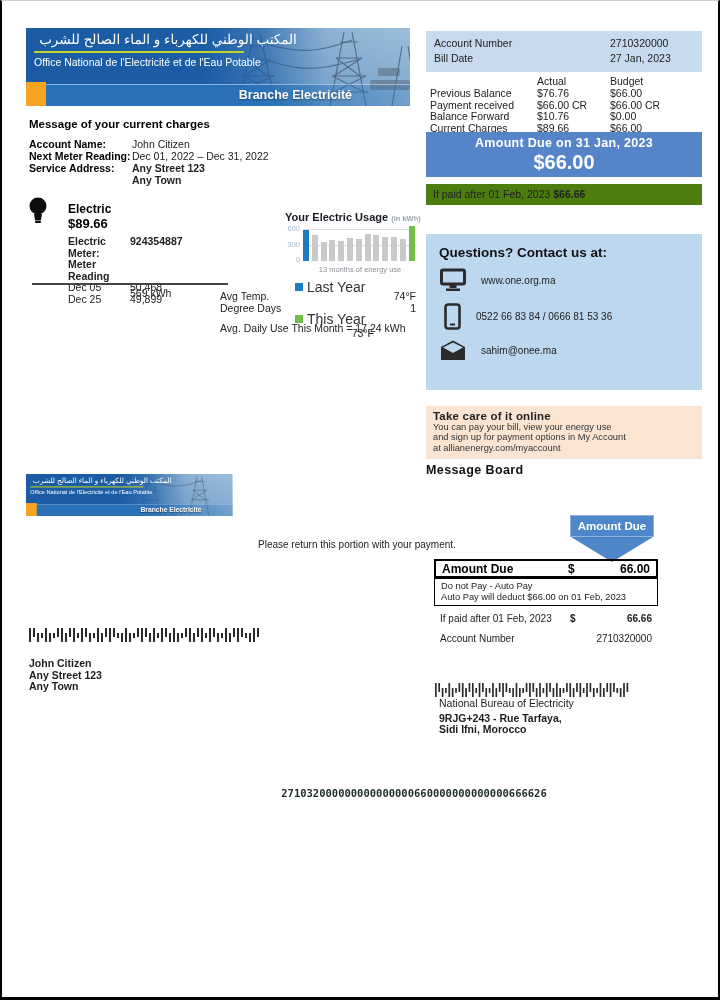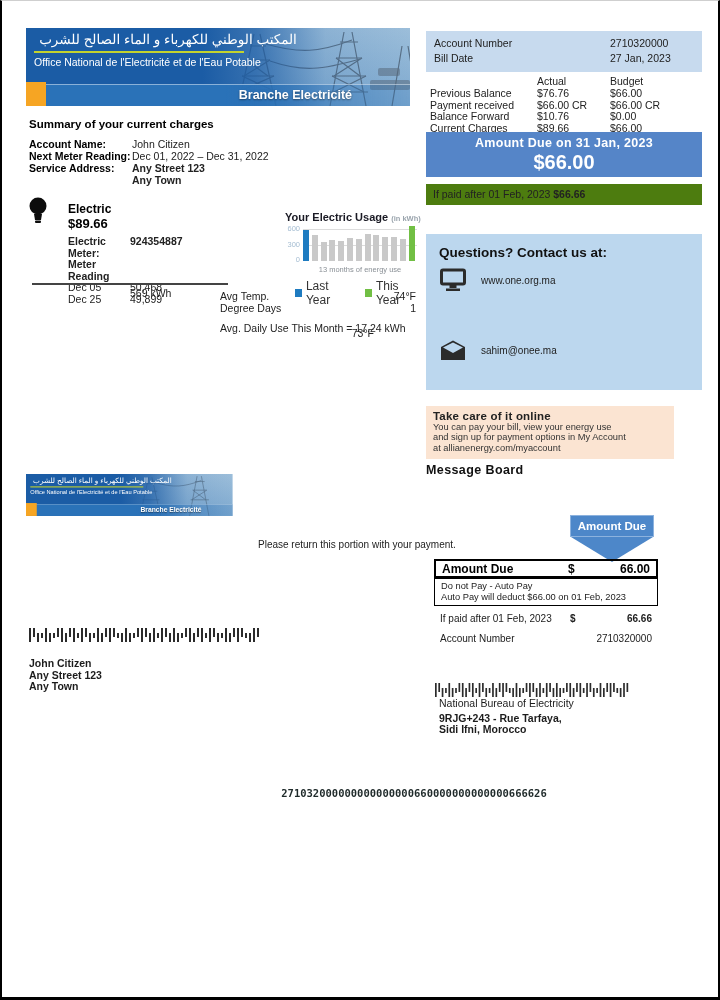--- a/index.html
+++ b/index.html
@@ -40,42 +40,42 @@
   
   .chart{left:283px;top:210px;width:134px;}
   .chart-title{font-size:11px;font-weight:bold;color:#1a1a24;white-space:nowrap;}
   .chart-title .sub{font-size:7.5px;color:#9aa4ad;font-weight:bold;}
   .chart-plot{position:relative;margin-left:18px;margin-top:3px;width:114px;height:35px;}
   .grid{position:absolute;left:0;right:0;height:1px;background:#dcdcdc;}
   .ytick{position:absolute;left:-18px;width:15px;text-align:right;font-size:7.5px;color:#a5bdd2;}
   .bars{position:absolute;left:0;bottom:0;display:flex;align-items:flex-end;gap:2.8px;height:35px;}
   .bar{width:6px;}
   .chart-caption{margin-left:18px;width:114px;text-align:center;font-size:7.5px;color:#8a9096;margin-top:4px;}
-  .chart-legend{margin-left:10px;margin-top:5px;display:flex;gap:16px;justify-content:center;font-size:12px;color:#333;}
+  .chart-legend{margin-left:10px;margin-top:5px;display:flex;gap:16px;justify-content:center;font-size:14px;color:#333;flex-direction:column;}
   .chart-legend .li{display:flex;align-items:center;gap:4px;}
   .swatch{width:8px;height:8px;display:inline-block;}
 
   .stats-lbl{font-size:10.5px;}
   .stats-val{font-size:10.5px;text-align:right;}
 
   
   .acct-box{left:424px;top:30px;width:276px;height:41px;background:#c7daee;box-sizing:border-box;padding:6px 8px;
             display:grid;grid-template-columns:176px auto;font-size:10.5px;line-height:13px;}
   .bal-table{left:424px;top:75px;width:276px;display:grid;grid-template-columns:107px 73px auto;
              padding-left:4px;font-size:10.5px;line-height:11.8px;}
   .amount-box{left:424px;top:131px;width:276px;height:45px;background:#5585c8;text-align:center;color:#fff;}
   .amount-box .t{font-size:12.5px;font-weight:bold;margin-top:4px;letter-spacing:.3px;}
   .amount-box .a{font-size:20px;font-weight:bold;margin-top:1px;}
   .late-strip{left:424px;top:183px;width:276px;height:21px;background:#4d7c0f;box-sizing:border-box;
               padding-left:7px;font-size:10.5px;line-height:21px;}
   .q-box{left:424px;top:233px;width:276px;height:156px;background:#bcd7ee;}
   .q-box .hd{margin:11px 0 0 13px;font-size:13.5px;font-weight:bold;color:#111;}
   .q-item{position:absolute;left:14px;display:flex;align-items:center;gap:15px;}
   .q-item .txt{font-size:10px;color:#222;}
-  .online-box{left:424px;top:405px;width:248px;height:53px;background:#fbe4d2;box-sizing:border-box;padding:4px 0 0 7px;}
+  .online-box{left:424px;top:405px;width:276px;height:53px;background:#fbe4d2;box-sizing:border-box;padding:4px 0 0 7px;}
   .online-box .hd{font-size:11.5px;font-weight:bold;color:#222;letter-spacing:.2px;}
   .online-box .ln{font-size:9.3px;line-height:10.3px;color:#333;}
   .msg-board{left:424px;top:462px;font-size:12.5px;font-weight:bold;color:#111;letter-spacing:.4px;}
 
   
   .return-note{left:256px;top:538px;font-size:10px;}
   .arrow-box{left:568px;top:514px;width:84px;height:22px;background:#4d87c9;border:1px solid #8cb2de;
              box-sizing:border-box;text-align:center;color:#fff;font-weight:bold;font-size:11.5px;line-height:20px;}
   .arrow-tri{left:569px;top:536px;width:0;height:0;border-left:41px solid transparent;
              border-right:41px solid transparent;border-top:25px solid #4d87c9;}
@@ -131,21 +131,21 @@
       <div class="strip">
         <span>Branche Electricité</span>
       </div>
       <div class="ar">المكتب الوطني للكهرباء و الماء الصالح للشرب</div>
       <div class="underline"></div>
       <div class="fr">Office National de l'Electricité et de l'Eau Potable</div>
       <div class="orange"></div>
     </div>
   </div>
 
-  <div class="abs h-summary">Summary of your current charges</div>
+  <div class="abs h-summary">Message of your current charges</div>
   <div class="abs summary-grid">
     <div class="lbl">Account Name:</div>
     <div>John Citizen</div>
     <div class="lbl">Next Meter Reading:</div>
     <div>Dec 01, 2022 – Dec 31, 2022</div>
     <div class="lbl">Service Address:</div>
     <div class="bold">Any Street 123</div>
     <div></div>
     <div class="bold">Any Town</div>
   </div>
@@ -258,20 +258,29 @@
     <div class="q-item" style="top:34px;">
       <span>
         <svg width="26" height="24" viewBox="0 0 26 24">
           <rect x="1.5" y="2" width="23" height="14" rx="1.5" fill="none" stroke="#2b2b2b" stroke-width="3"></rect>
           <rect x="9.5" y="16.5" width="7" height="3.5" fill="#2b2b2b"></rect>
           <rect x="6" y="20.5" width="14" height="2.5" fill="#2b2b2b"></rect>
         </svg>
       </span>
       <span class="txt">www.one.org.ma</span>
     </div>
+    <div class="q-item" style="top:69px;">
+      <span style="margin-left:4px;">
+        <svg width="17" height="27" viewBox="0 0 17 27">
+          <rect x="1.5" y="1.5" width="14" height="24" rx="2.5" fill="none" stroke="#2b2b2b" stroke-width="2.6"></rect>
+          <rect x="6" y="20.5" width="5" height="2" fill="#2b2b2b"></rect>
+        </svg>
+      </span>
+      <span class="txt">0522 66 83 84 / 0666 81 53 36</span>
+    </div>
     <div class="q-item" style="top:106px;">
       <span>
         <svg width="26" height="21" viewBox="0 0 26 21">
           <path d="M1 7 L13 0.5 L25 7 V20 H1 Z" fill="#2b2b2b"></path>
           <path d="M3 7.5 L13 2.5 L23 7.5 L13 13 Z" fill="#bcd7ee"></path>
         </svg>
       </span>
       <span class="txt">sahim@onee.ma</span>
     </div>
   </div>

